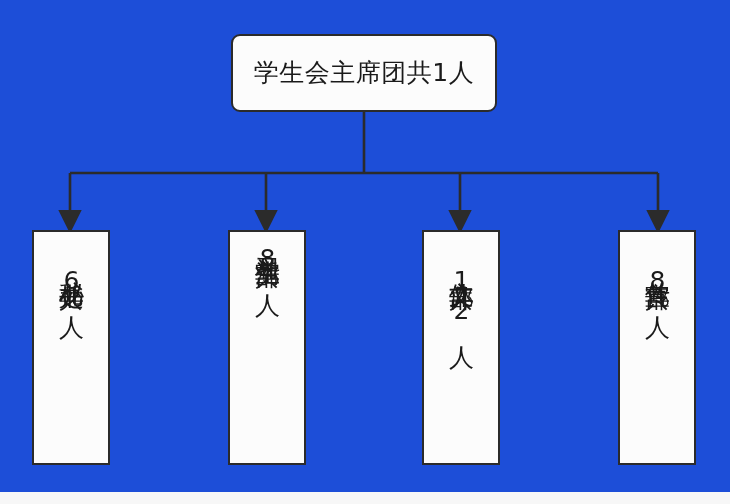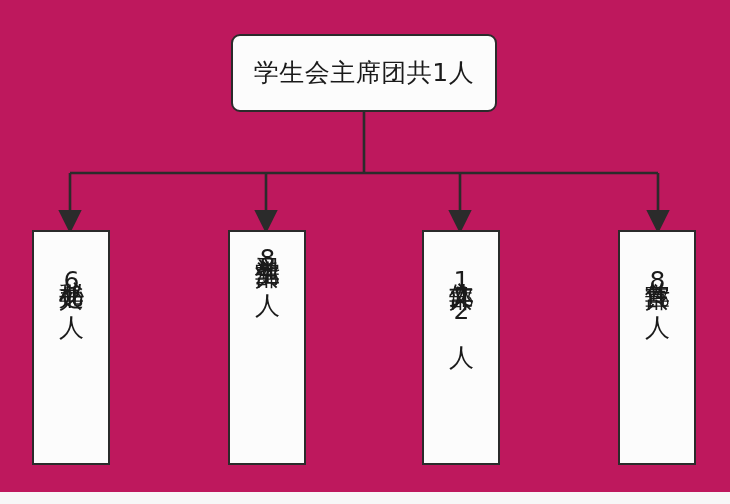--- a/index.html
+++ b/index.html
@@ -10,21 +10,21 @@
     width: 730px;
     height: 504px;
     background: #f7f7f7;
     font-family: "DejaVu Sans", "Liberation Sans", sans-serif;
     overflow: hidden;
   }
   #chart-canvas {
     position: relative;
     width: 730px;
     height: 492px;
-    background: #be185d;
+    background: #1d4ed8;
   }
   #connectors {
     position: absolute;
     left: 0;
     top: 0;
     width: 730px;
     height: 504px;
     pointer-events: none;
   }
   .node {

